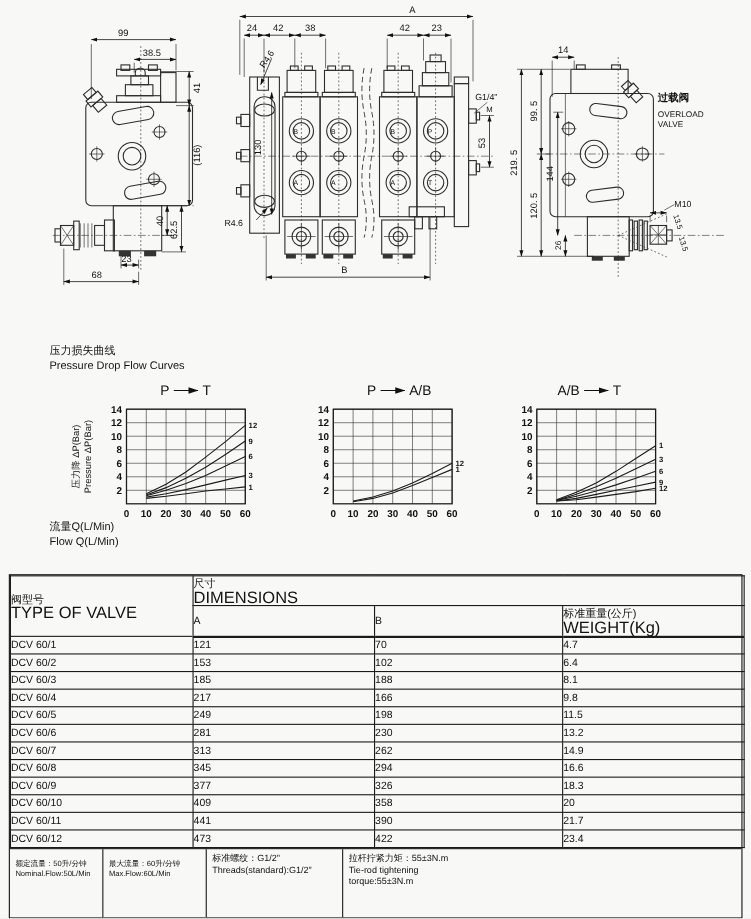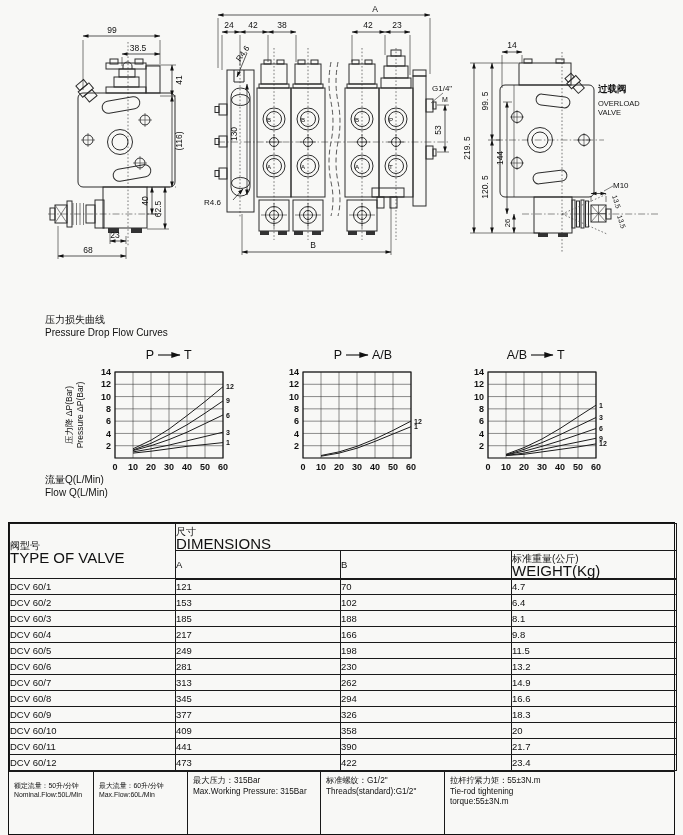--- a/index.html
+++ b/index.html
@@ -647,24 +647,20 @@
     </table>
     <div class="foot">
         <div class="fcell fs" style="width: 85px;">
           <span>额定流量：50升/分钟</span>
           <span>Nominal.Flow:50L/Min</span>
         </div>
         <div class="fcell fs" style="width: 94px;">
           <span>最大流量：60升/分钟</span>
           <span>Max.Flow:60L/Min</span>
         </div>
-        <div class="fcell" style="width: 133px;">
-          <span>最大压力：315Bar</span>
-          <span>Max.Working Pressure: 315Bar</span>
-        </div>
         <div class="fcell" style="width: 124px;">
           <span>标准螺纹：G1/2"</span>
           <span>Threads(standard):G1/2"</span>
         </div>
         <div class="fcell" style="width: 127px;">
           <span>拉杆拧紧力矩：55±3N.m</span>
           <span>Tie-rod tightening torque:55±3N.m</span>
         </div>
       </div>
   </div>

